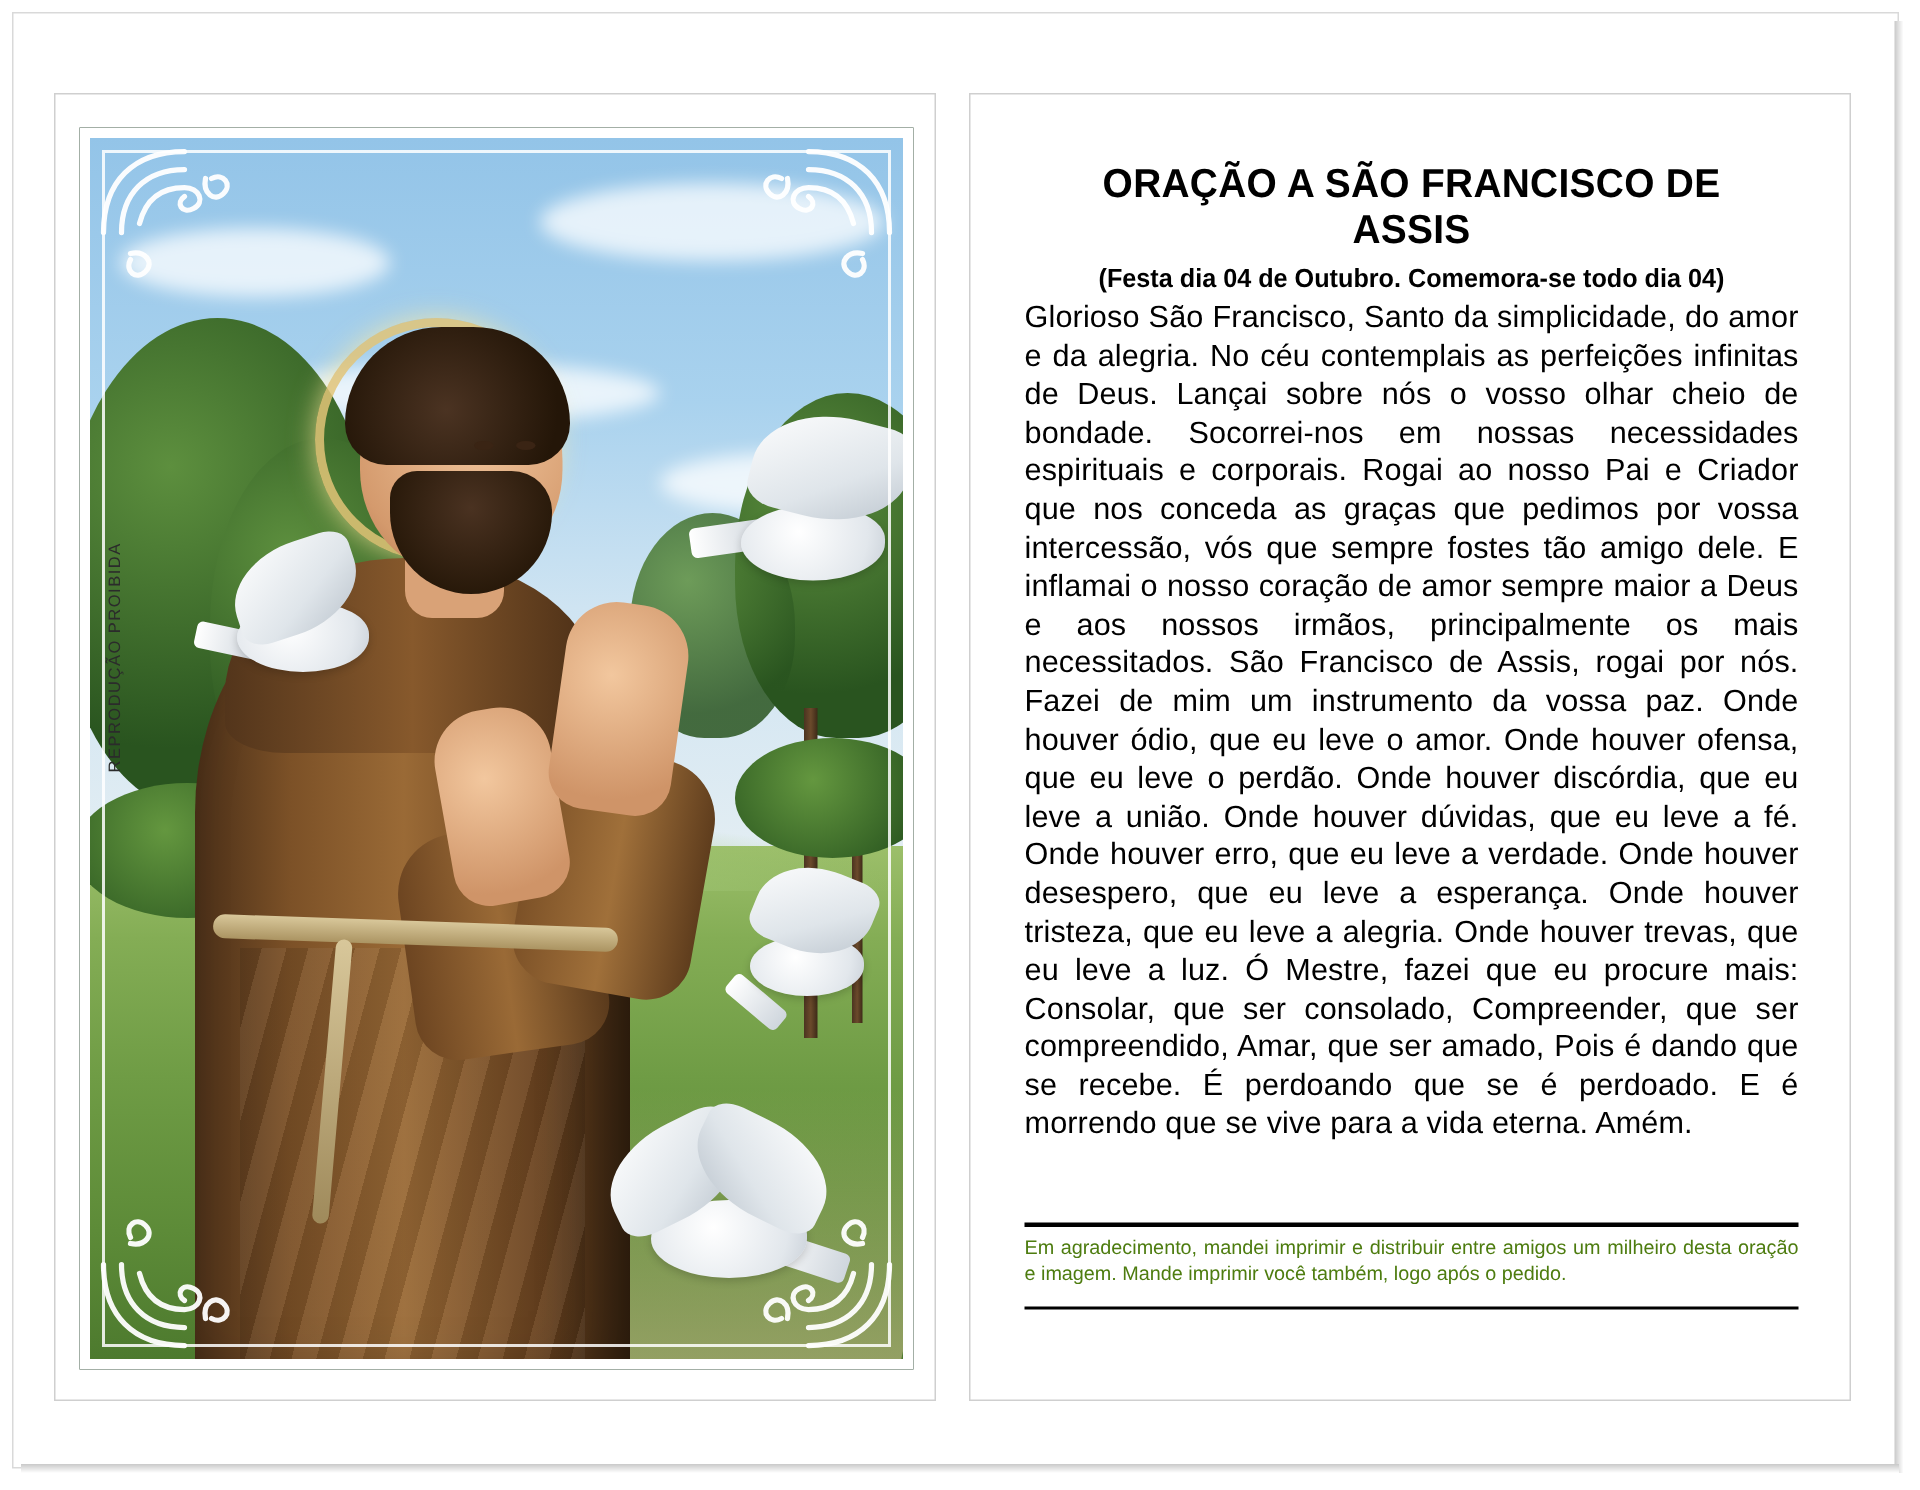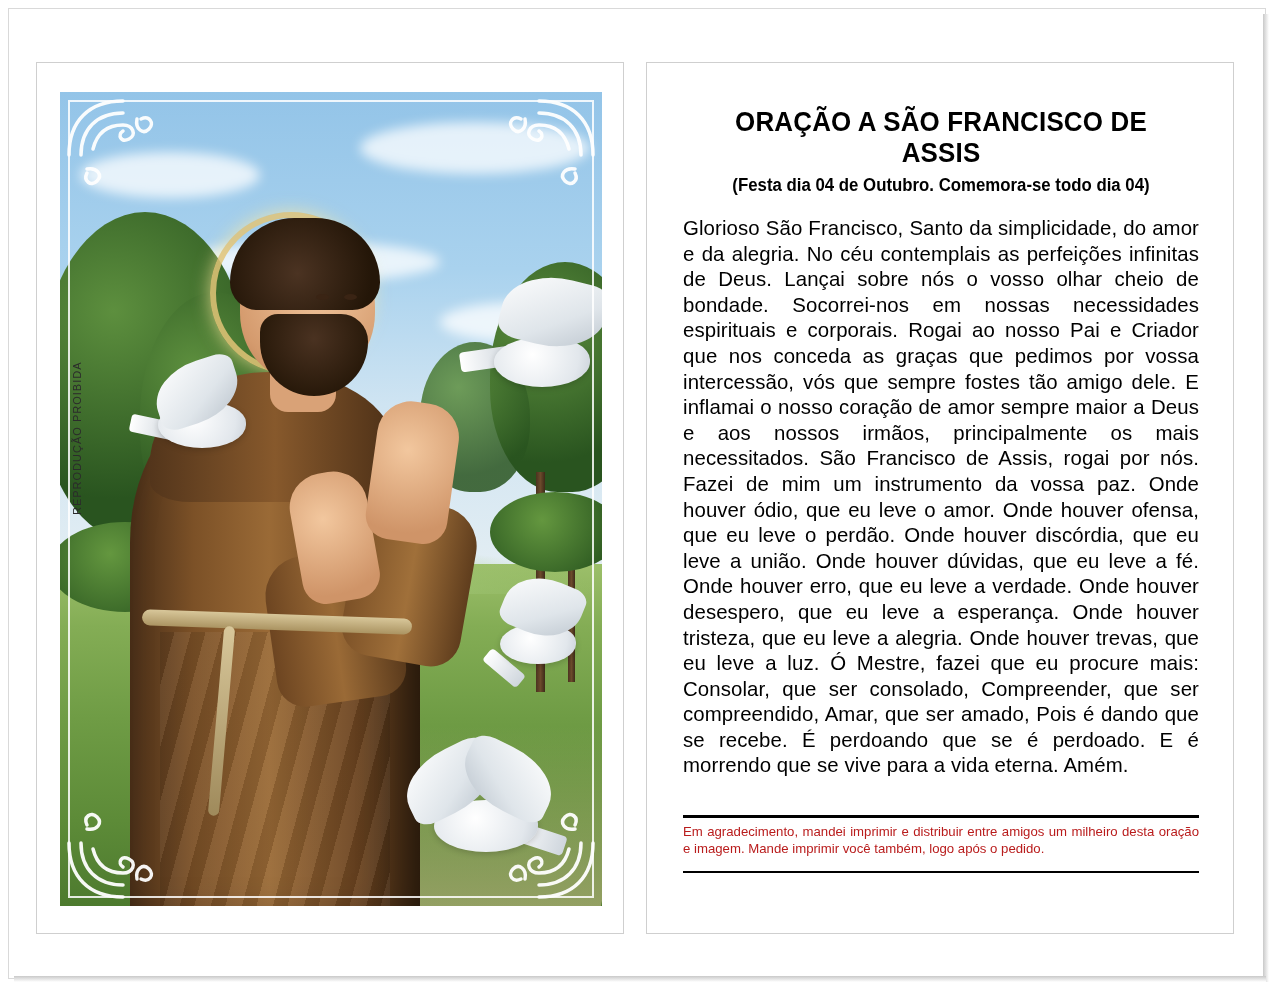--- a/index.html
+++ b/index.html
@@ -339,21 +339,21 @@
   .prayer h2 {
     margin: 6px 0 0 0;
     font-family: "Liberation Sans", sans-serif;
     font-weight: bold;
     font-size: 17.5px;
     text-align: center;
     color: #000;
     transform: scaleX(.96);
   }
   .prayer .body-text {
-    margin-top: 20px;
+    margin-top: 4px;
     font-family: "Liberation Sans", sans-serif;
     font-size: 20.4px;
     line-height: 25.6px;
     color: #000;
     text-align: justify;
     text-justify: inter-word;
     letter-spacing: .1px;
   }
   .rule {
     position: absolute;
@@ -364,21 +364,21 @@
   }
   .rule-top { top: 752px; }
   .rule-bottom { top: 808px; height: 2px; }
   .note {
     position: absolute;
     left: 36px; top: 760px;
     width: 516px;
     font-family: "Liberation Sans", sans-serif;
     font-size: 13.2px;
     line-height: 17px;
-    color: #b91c1c;
+    color: #4d7c0f;
     text-align: justify;
   }
 </style>
 </head>
 <body>
 
 <div class="page">
 
   <div class="outer-border"></div>
   <div class="sheet-shadow"></div>

